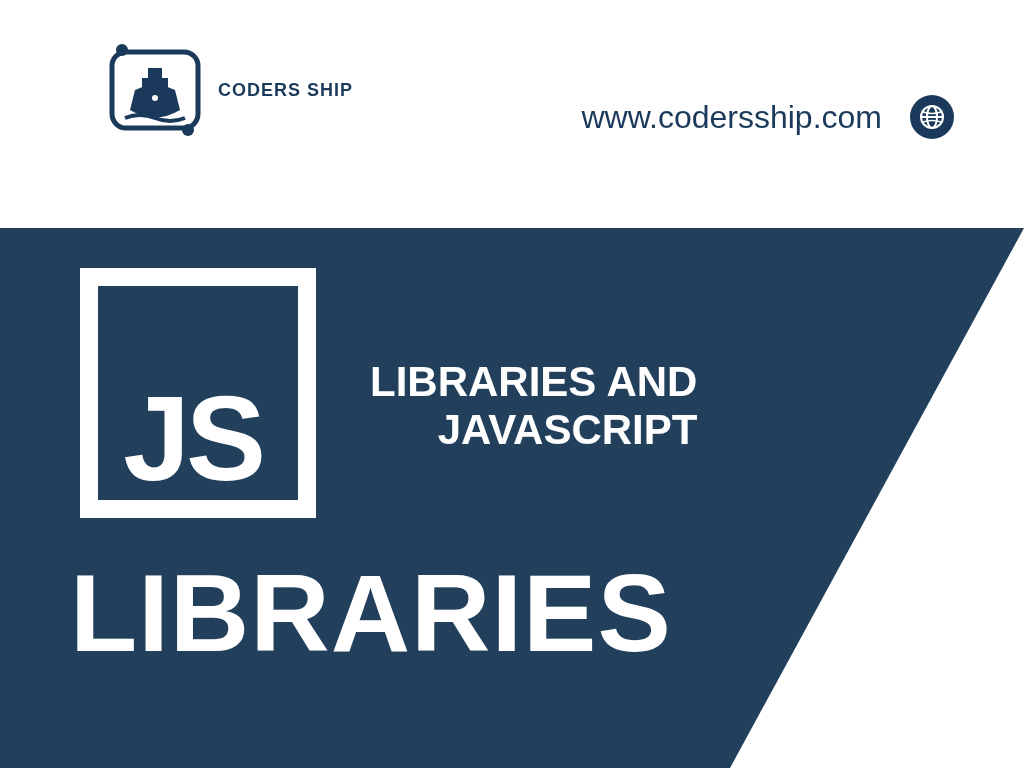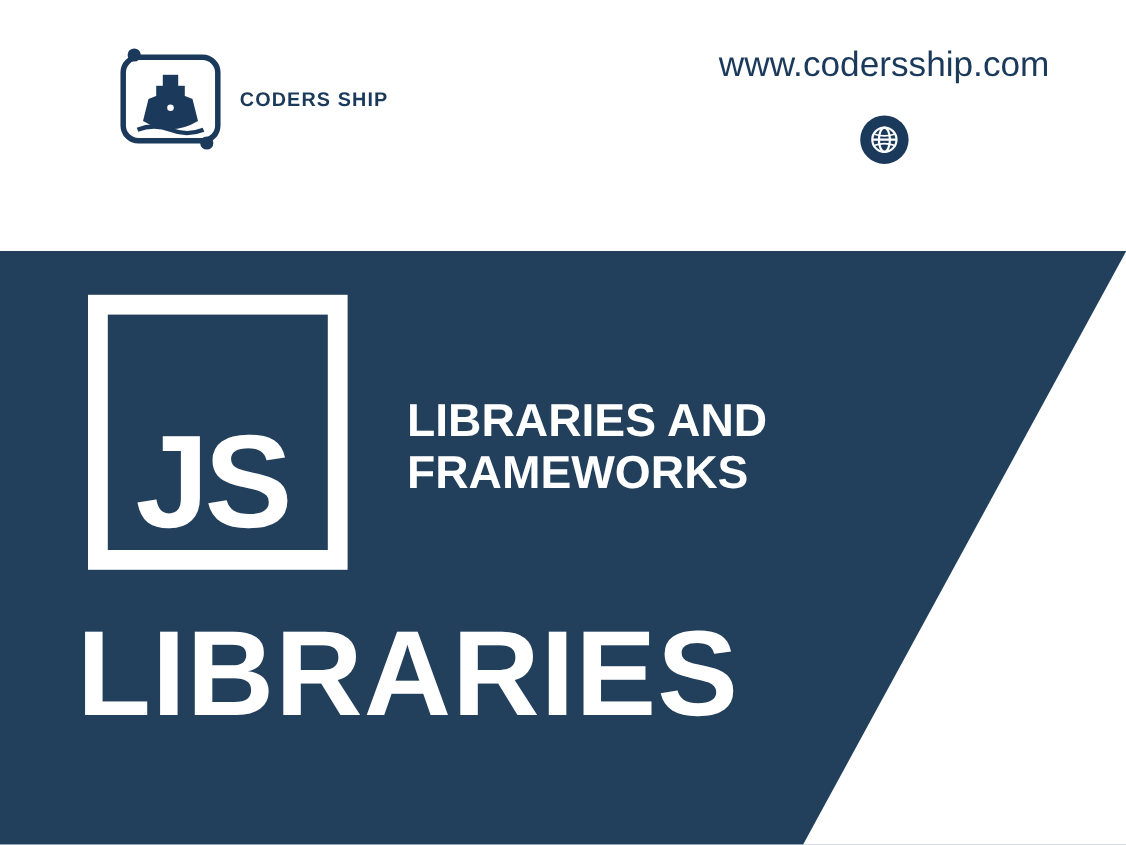--- a/index.html
+++ b/index.html
@@ -35,21 +35,21 @@
     .logo-text {
       color: #1b3a5b;
       font-weight: 800;
       font-size: 18px;
       letter-spacing: 1px;
     }
     .url-block {
       display: flex;
       align-items: center;
       gap: 28px;
-      flex-direction: column;
+      margin-top: 55px;
     }
     .url-text {
       color: #1b3a5b;
       font-size: 32px;
       font-weight: 400;
     }
     .globe-icon {
       width: 44px;
       height: 44px;
       background: #1b3a5b;
@@ -88,20 +88,21 @@
     }
     .subtitle {
       position: absolute;
       top: 130px;
       left: 370px;
       color: #ffffff;
       font-weight: 800;
       font-size: 42px;
       line-height: 1.15;
       letter-spacing: 0px;
+      text-align: right;
     }
     .main-title {
       position: absolute;
       top: 330px;
       left: 70px;
       color: #ffffff;
       font-weight: 800;
       font-size: 110px;
       letter-spacing: 1px;
       line-height: 1;
@@ -137,16 +138,16 @@
     </span>
   </div>
 </div>
 
 <div class="main-panel">
   <div class="js-logo">
     <span class="js-logo-text">JS</span>
   </div>
   <div class="subtitle">
     <div>LIBRARIES AND</div>
-    <div>FRAMEWORKS</div>
+    <div>JAVASCRIPT</div>
   </div>
   <div class="main-title">LIBRARIES</div>
 </div>
 
 </body></html>

